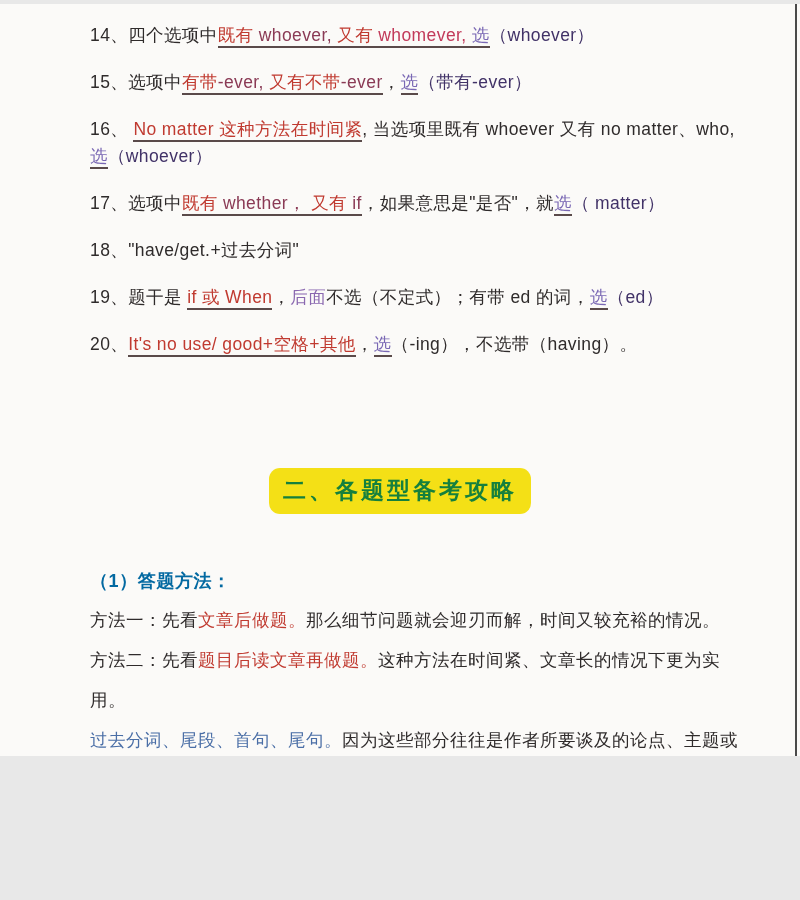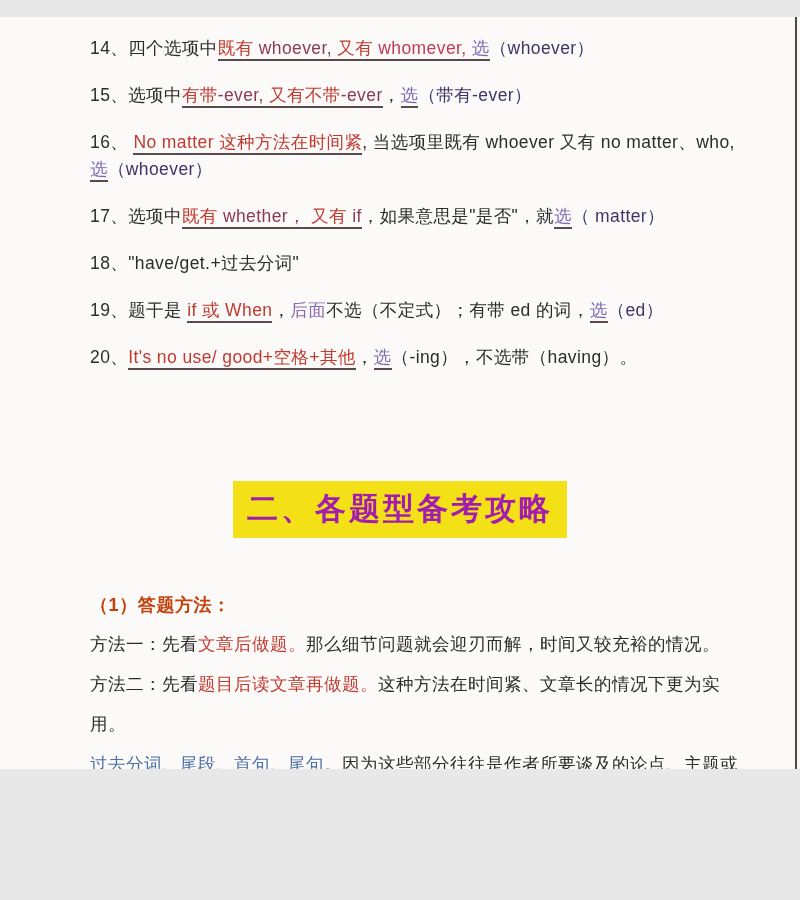--- a/index.html
+++ b/index.html
@@ -1,19 +1,19 @@
 <!DOCTYPE html>
 <html><head>
 <meta charset="utf-8">
 <style>
   html,body{margin:0;padding:0;background:#e8e8e8;}
   .page{
     position:relative;
     width:800px;height:752px;
-    margin:17px auto;
+    margin:4px auto;
     background:#fbfaf8;
     overflow:hidden;
     font-family:"Liberation Sans","DejaVu Sans",sans-serif;
     color:#2f2b2b;
   }
   .edge-line{
     position:absolute;top:0;right:3px;width:2px;height:100%;
     background:#4a4a4a;
   }
   .content{padding:0 52px 0 90px;}
@@ -32,32 +32,33 @@
   .cu{color:#c23a5a;border-bottom:2px solid #5a4a4a;padding-bottom:1px;}
   .pu{color:#7a68b4;border-bottom:2px solid #5a4a4a;padding-bottom:1px;}
   .i{color:#413267;}
   .p{color:#8a68b0;}
   .b{color:#4a6ea6;}
 
   .h2wrap{text-align:center;margin-top:110px;}
   .h2{
     display:inline-block;
     background:#f4e016;
-    color:#a21caf;
-    font-size:31px;font-weight:bold;
+    color:#15803d;
+    font-size:23px;font-weight:bold;
     letter-spacing:3px;
     padding:7px 14px 8px 14px;
+    border-radius:11px;
   }
   .h3{
     color:#c8802f;font-size:19px;font-weight:bold;
     margin-top:46px;letter-spacing:1px;line-height:24px;
   }
   .h4{
     font-size:18px;font-weight:bold;line-height:27px;
-    margin:0;letter-spacing:.6px;color:#c2410c;
+    margin:0;letter-spacing:.6px;color:#0369a1;
   }
   .h4-first{margin-top:54px;}
   .h4-second{margin-top:16px;}
   .para{
     font-size:17.5px;line-height:40px;margin:0;
     letter-spacing:.5px;font-weight:500;
   }
   .para-block{margin-top:5px;}
 </style>
 </head>

